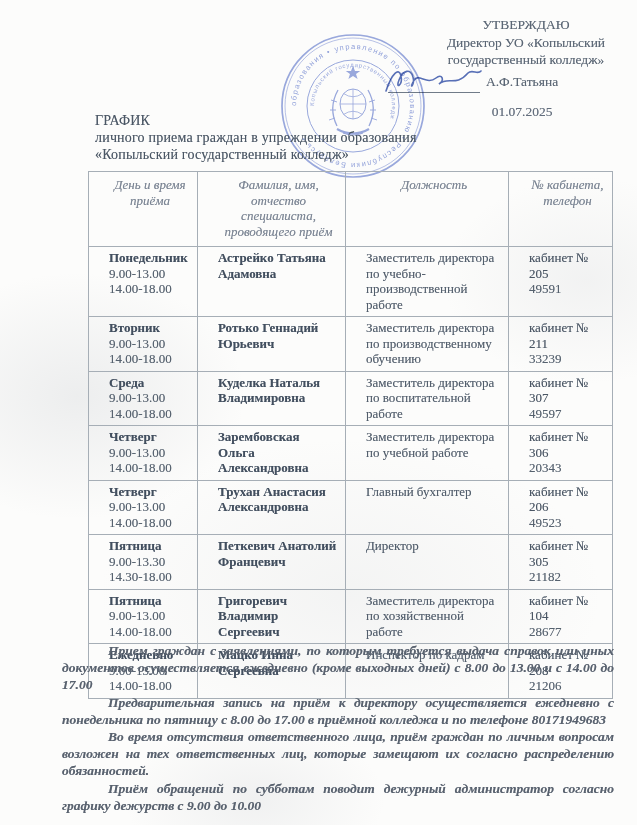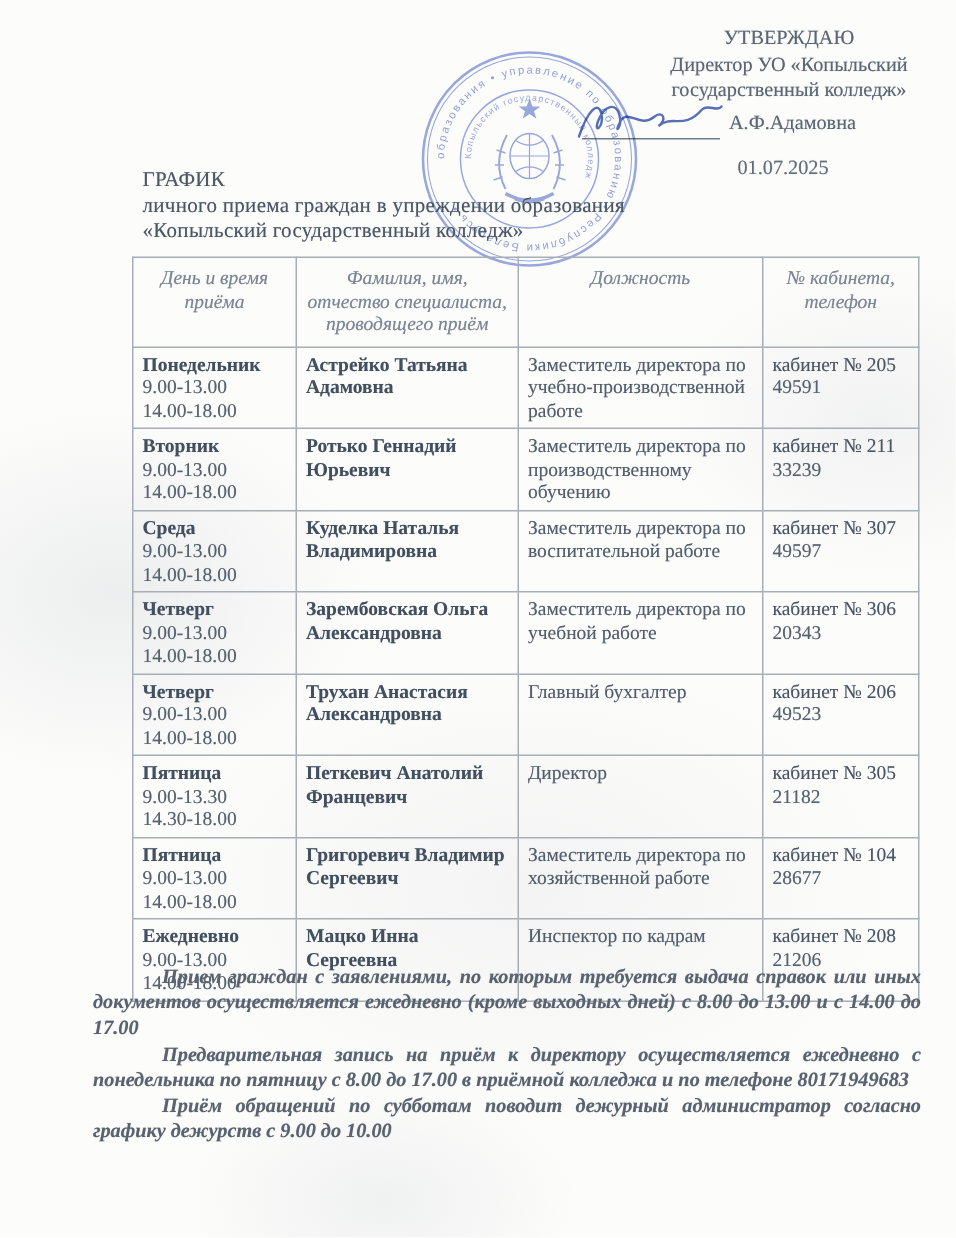--- a/index.html
+++ b/index.html
@@ -49,21 +49,21 @@
   }
   
   .sched{
     position:absolute;left:88px;top:171px;width:524px;
     border-collapse:collapse;table-layout:fixed;
     font-size:13px;line-height:15.5px;color:#4a5664;
     text-shadow:0 0 0.5px rgba(80,92,108,0.45);
   }
   .sched th,.sched td{
     border:1px solid #a6aeb6;vertical-align:top;
-    padding:3px 6px 4px 6px;
+    padding:3px 6px 4px 20px;
   }
   .sched th{
     font-weight:normal;font-style:italic;color:#7c8695;
     text-align:center;font-size:13px;padding-top:5px;padding-bottom:7px;
   }
   .day{font-weight:bold;color:#424f5f;display:block;}
   .time{display:block;color:#56626f;}
   .fio{font-weight:bold;color:#424f5f;}
   .cab{display:block;}
   .phone{display:block;color:#56626f;}
@@ -84,21 +84,21 @@
 
   <div class="approval">
     <div>УТВЕРЖДАЮ</div>
     <div>Директор УО «Копыльский</div>
     <div>государственный колледж»</div>
     <div class="sig-row">
       <span class="sig-underline"></span>
       <svg class="sig-svg" width="104" height="36" viewBox="0 0 104 36">
         <path d="M4,28 C10,10 17,4 19,13 C21,22 13,27 17,17 C21,7 29,5 31,14 C33,22 27,27 31,19 C36,8 44,23 54,15 C60,10 63,17 57,21 C66,13 74,24 86,10 C90,6 96,12 99,8" fill="none" stroke="#3b57ad" stroke-width="1.6" stroke-linecap="round" opacity="0.85"></path>
       </svg>
-      <span class="sig-name">А.Ф.Адамовна</span>
+      <span class="sig-name">А.Ф.Татьяна</span>
     </div>
     <div class="approval-date">01.07.2025</div>
   </div>
 
   <svg class="stamp" width="152" height="152" viewBox="0 0 152 152">
     <g fill="none" stroke="#5a73cc" opacity="0.72">
       <circle cx="76" cy="76" r="71" stroke-width="1.7"></circle>
       <circle cx="76" cy="76" r="68" stroke-width="0.7"></circle>
       <circle cx="76" cy="76" r="46" stroke-width="1"></circle>
     </g>
@@ -255,16 +255,17 @@
             <span class="cab">кабинет № 208</span>
             <span class="phone">21206</span>
           </td>
     </tr>
   </tbody>
     </table>
 
   <div class="notes">
     <p>Прием граждан с заявлениями, по которым требуется выдача справок или иных документов осуществляется ежедневно (кроме выходных дней) с 8.00 до 13.00 и с 14.00 до 17.00</p>
     <p>Предварительная запись на приём к директору осуществляется ежедневно с понедельника по пятницу с 8.00 до 17.00 в приёмной колледжа и по телефоне 80171949683</p>
+    <p>Во время отсутствия ответственного лица, приём граждан по личным вопросам возложен на тех ответственных лиц, которые замещают их согласно распределению обязанностей.</p>
     <p>Приём обращений по субботам поводит дежурный администратор согласно графику дежурств с 9.00 до 10.00</p>
   </div>
 
 </div>
 
 </body></html>

